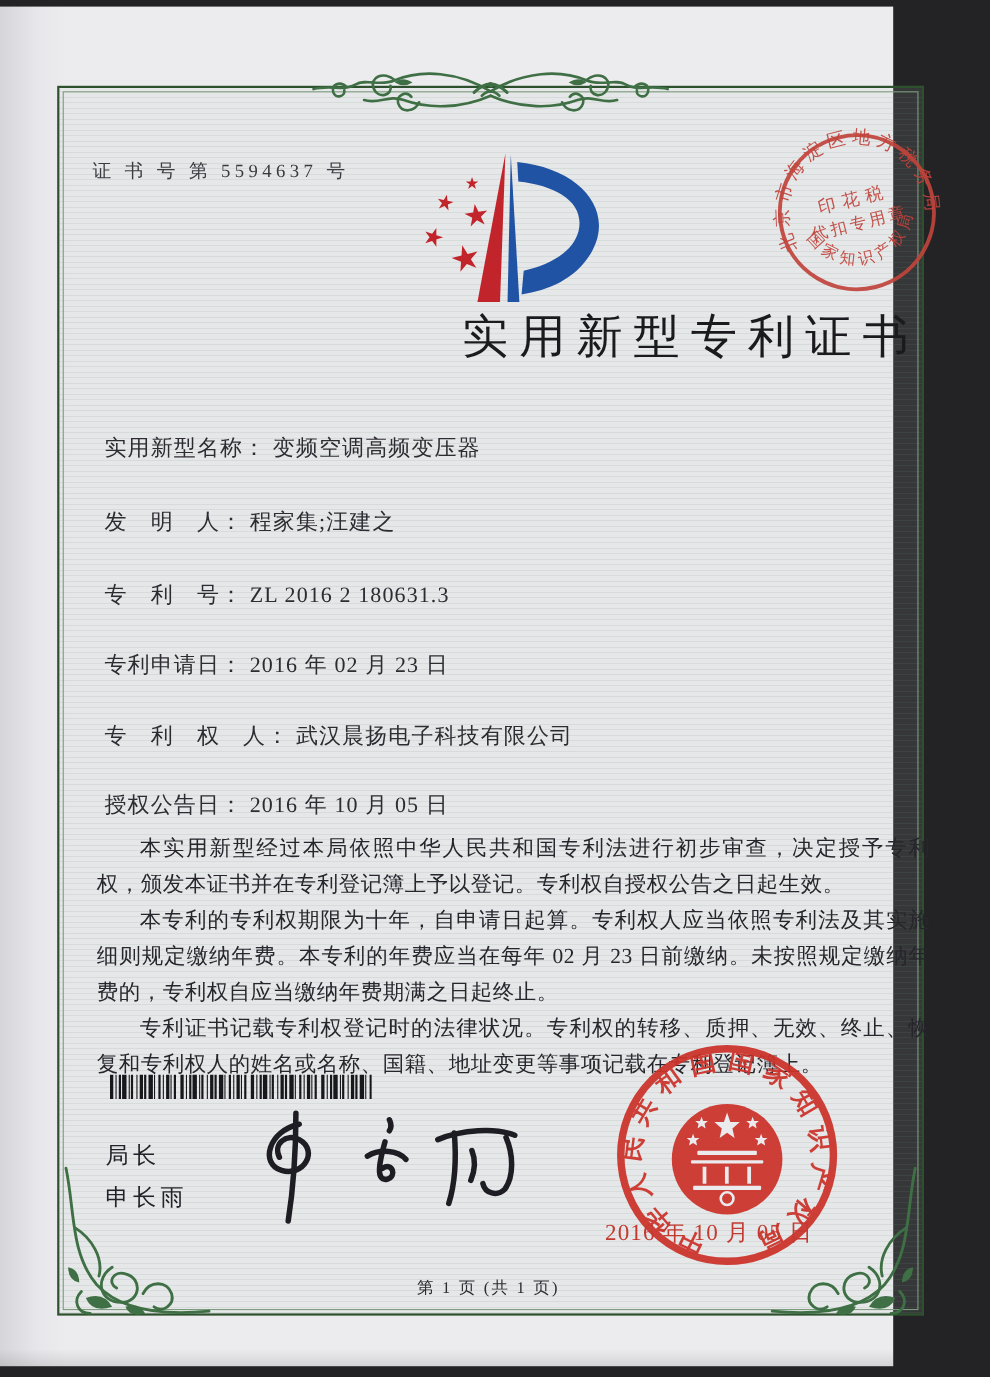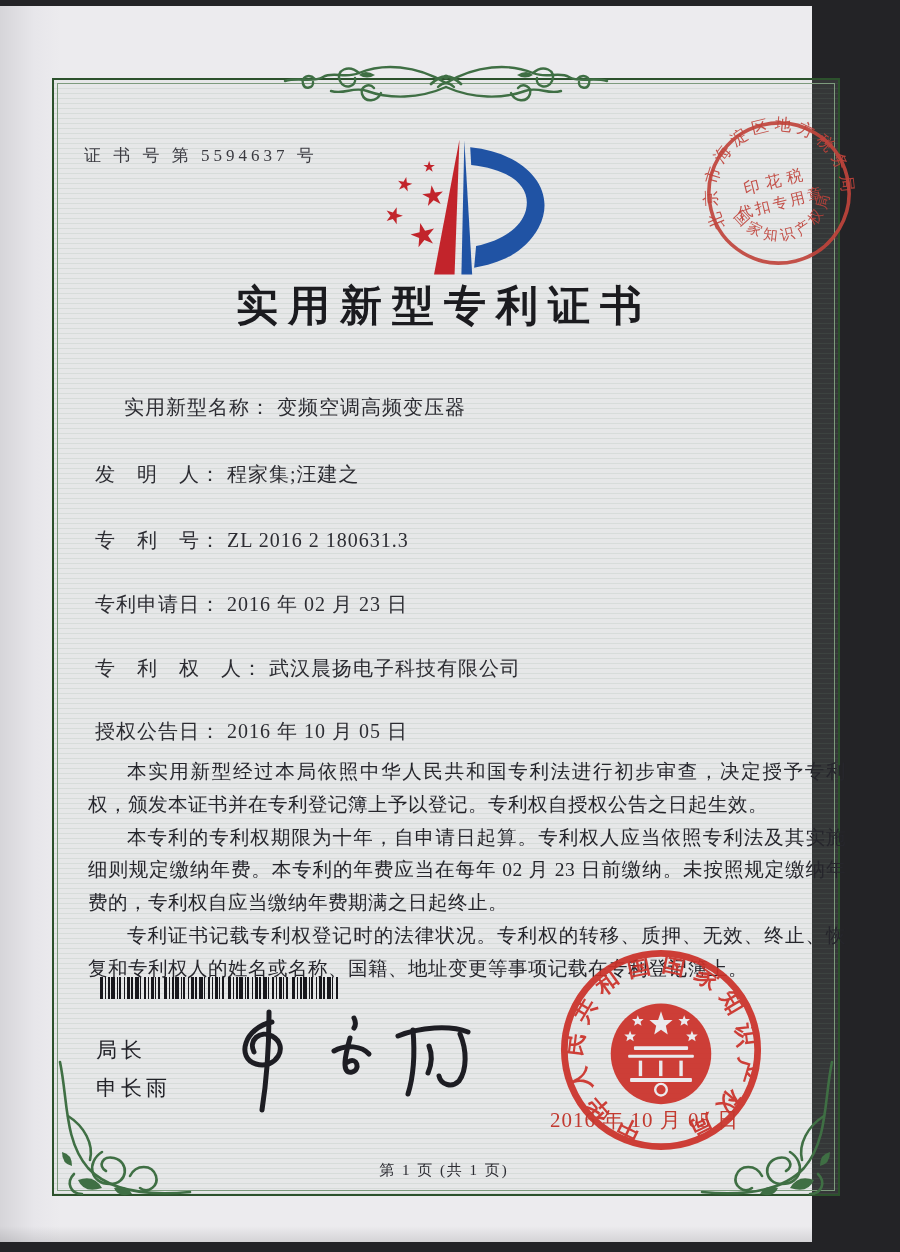--- a/index.html
+++ b/index.html
@@ -28,28 +28,28 @@
   .ornament{position:absolute;pointer-events:none;}
   .orn-top{left:50%;top:-27px;transform:translateX(-50%);}
   .orn-bl{left:-10px;bottom:-12px;}
   .orn-br{right:-10px;bottom:-12px;transform:scaleX(-1);}
   .cert-number{
     position:absolute;left:84px;top:138px;font-size:17px;letter-spacing:4px;color:#3a3a40;
   }
   .logo{position:absolute;left:345px;top:120px;width:225px;height:160px;}
   .tax-stamp{position:absolute;left:694px;top:102px;width:170px;height:170px;transform:rotate(-14deg);}
   .title{
-    position:absolute;left:52px;top:272px;width:784px;text-align:center;
-    font-size:42px;font-weight:700;letter-spacing:10px;color:#1b1b1f;
+    position:absolute;left:52px;top:272px;width:784px;text-align:right;
+    font-size:42px;font-weight:400;letter-spacing:10px;color:#1b1b1f;
   }
   .fields{position:absolute;left:95px;top:388px;width:720px;}
   .field-row{position:absolute;left:0;font-size:20px;color:#2c2c32;white-space:nowrap;}
   .field-row .lbl{letter-spacing:1px;}
   .field-row .val{margin-left:6px;letter-spacing:1px;}
-  .f0{top:0;margin-left:29px;} .f1{top:67px;} .f2{top:133px;} .f3{top:197px;} .f4{top:261px;} .f5{top:324px;}
+  .f0{top:0;} .f1{top:67px;} .f2{top:133px;} .f3{top:197px;} .f4{top:261px;} .f5{top:324px;}
   .body-text{
     position:absolute;left:88px;top:750px;width:758px;
     font-size:19.5px;line-height:32.8px;color:#26262c;text-align:justify;
   }
   .body-text p{margin:0;text-indent:2em;letter-spacing:0.5px;}
   .barcode{position:absolute;left:100px;top:970px;width:238px;height:24px;}
   .signer-title{position:absolute;left:96px;top:1030px;font-size:21px;letter-spacing:4px;color:#222228;font-family:"Liberation Sans","DejaVu Sans",sans-serif;}
   .signer-name{position:absolute;left:96px;top:1068px;font-size:21px;letter-spacing:4px;color:#222228;font-family:Liberation Serif, serif;}
   .signature{position:absolute;left:222px;top:1000px;width:272px;height:110px;}
   .seal{position:absolute;left:545px;top:928px;width:232px;height:232px;}

